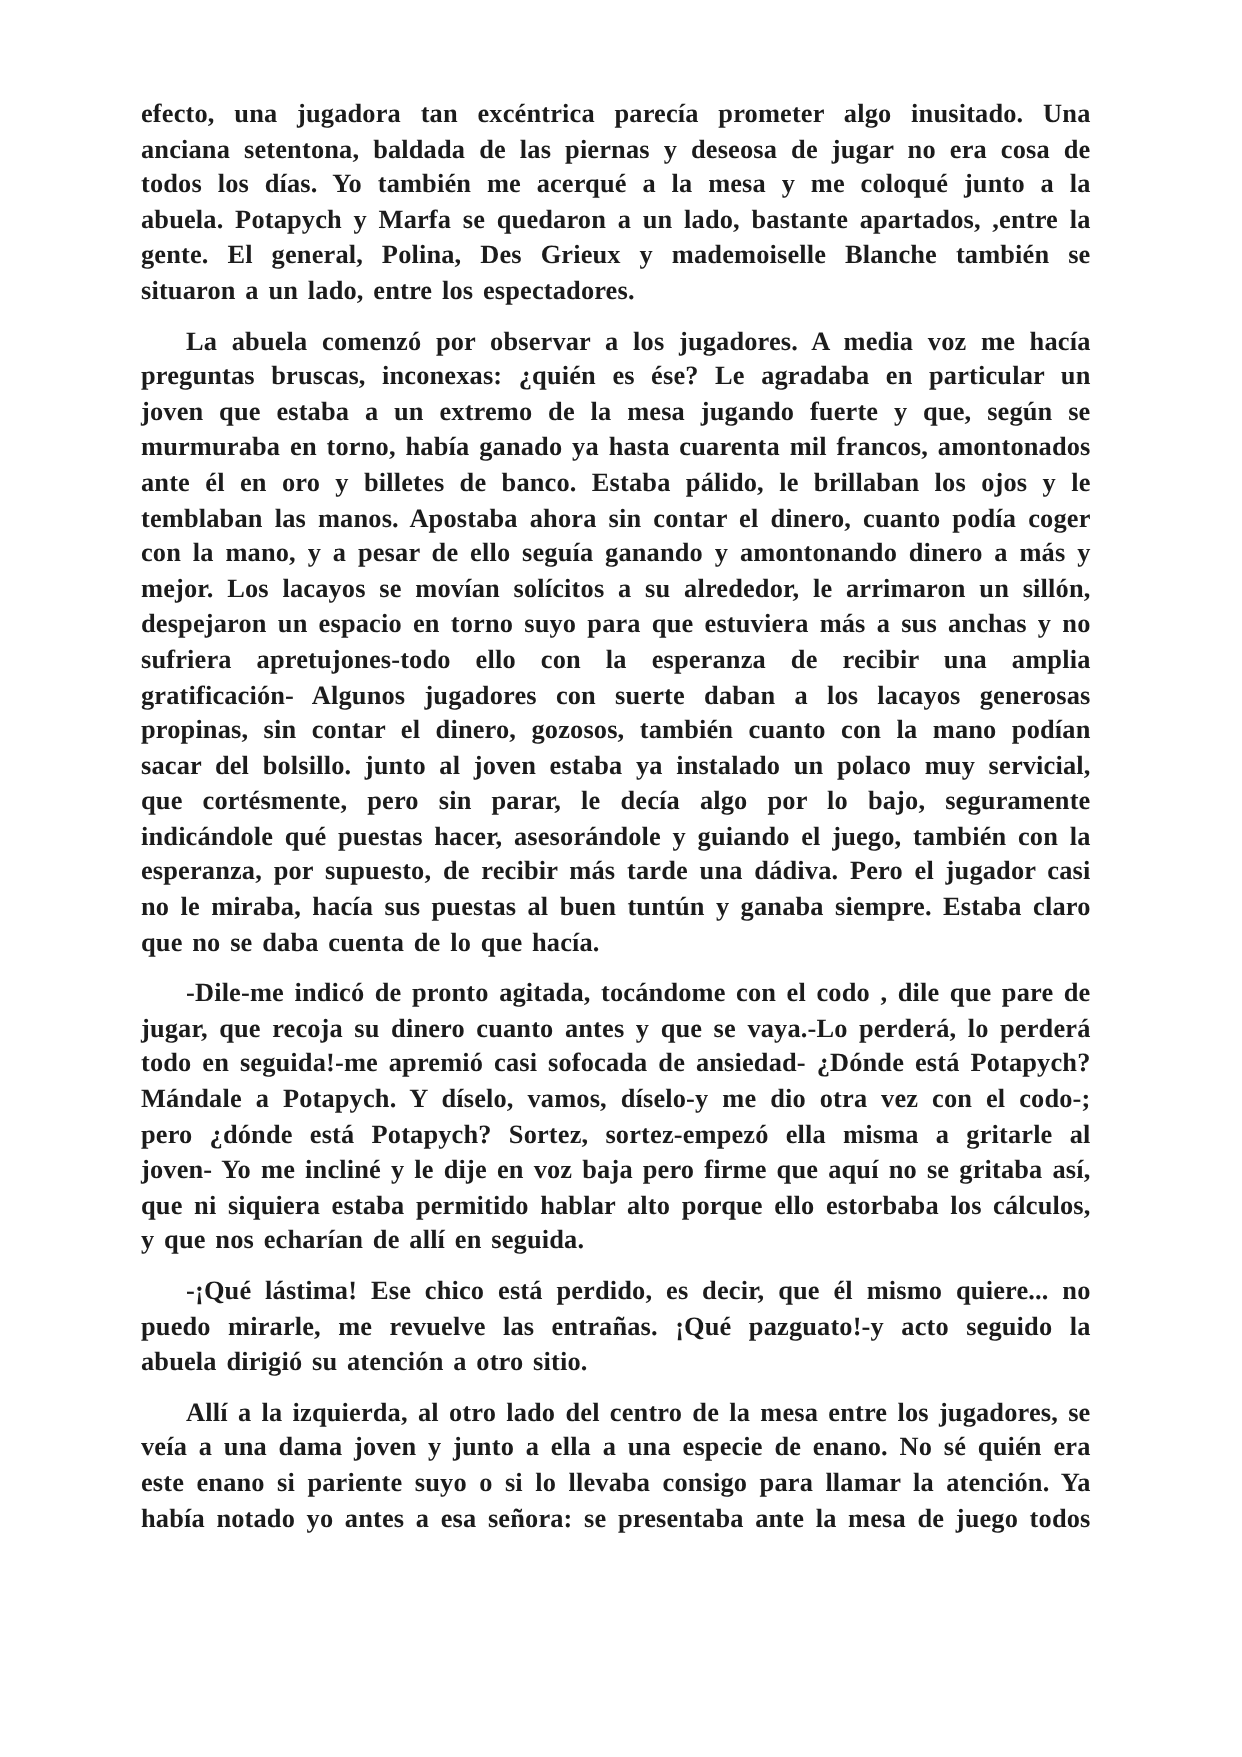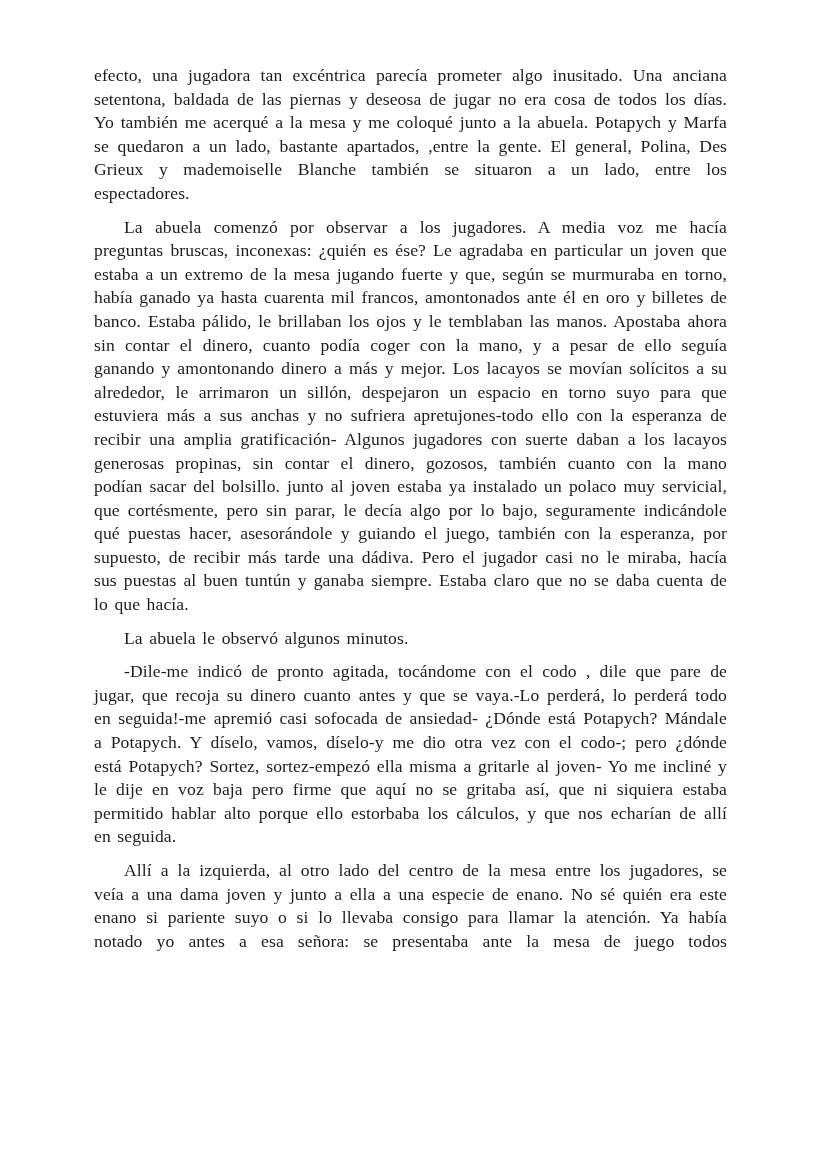--- a/index.html
+++ b/index.html
@@ -18,36 +18,37 @@
     left: 94px;
     top: 64px;
     width: 633px;
     font-family: "Liberation Serif", "DejaVu Serif", serif;
     font-size: 17.6px;
     line-height: 23.6px;
     color: #1c1c1c;
     text-align: justify;
     word-spacing: 2px;
     letter-spacing: 0.1px;
+    font-weight: bold;
   }
   .para {
     margin: 0 0 10px 0;
     text-indent: 30px;
     padding: 0;
   }
   .para.no-indent {
     text-indent: 0;
   }
   .para.cut-justified {
     text-align-last: justify;
     margin-bottom: 12px;
   }
 </style>
 </head>
 <body>
 
 <div class="page">
   <p class="para no-indent">efecto, una jugadora tan excéntrica parecía prometer algo inusitado. Una anciana setentona, baldada de las piernas y deseosa de jugar no era cosa de todos los días. Yo también me acerqué a la mesa y me coloqué junto a la abuela. Potapych y Marfa se quedaron a un lado, bastante apartados, ,entre la gente. El general, Polina, Des Grieux y mademoiselle Blanche también se situaron a un lado, entre los espectadores.</p>
   <p class="para">La abuela comenzó por observar a los jugadores. A media voz me hacía preguntas bruscas, inconexas: ¿quién es ése? Le agradaba en particular un joven que estaba a un extremo de la mesa jugando fuerte y que, según se murmuraba en torno, había ganado ya hasta cuarenta mil francos, amontonados ante él en oro y billetes de banco. Estaba pálido, le brillaban los ojos y le temblaban las manos. Apostaba ahora sin contar el dinero, cuanto podía coger con la mano, y a pesar de ello seguía ganando y amontonando dinero a más y mejor. Los lacayos se movían solícitos a su alrededor, le arrimaron un sillón, despejaron un espacio en torno suyo para que estuviera más a sus anchas y no sufriera apretujones-todo ello con la esperanza de recibir una amplia gratificación- Algunos jugadores con suerte daban a los lacayos generosas propinas, sin contar el dinero, gozosos, también cuanto con la mano podían sacar del bolsillo. junto al joven estaba ya instalado un polaco muy servicial, que cortésmente, pero sin parar, le decía algo por lo bajo, seguramente indicándole qué puestas hacer, asesorándole y guiando el juego, también con la esperanza, por supuesto, de recibir más tarde una dádiva. Pero el jugador casi no le miraba, hacía sus puestas al buen tuntún y ganaba siempre. Estaba claro que no se daba cuenta de lo que hacía.</p>
-  <p class="para">La abuela le observó algunos minutos.</p>
   <p class="para">-Dile-me indicó de pronto agitada, tocándome con el codo , dile que pare de jugar, que recoja su dinero cuanto antes y que se vaya.-Lo perderá, lo perderá todo en seguida!-me apremió casi sofocada de ansiedad- ¿Dónde está Potapych? Mándale a Potapych. Y díselo, vamos, díselo-y me dio otra vez con el codo-; pero ¿dónde está Potapych? Sortez, sortez-empezó ella misma a gritarle al joven- Yo me incliné y le dije en voz baja pero firme que aquí no se gritaba así, que ni siquiera estaba permitido hablar alto porque ello estorbaba los cálculos, y que nos echarían de allí en seguida.</p>
+  <p class="para">-¡Qué lástima! Ese chico está perdido, es decir, que él mismo quiere... no puedo mirarle, me revuelve las entrañas. ¡Qué pazguato!-y acto seguido la abuela dirigió su atención a otro sitio.</p>
   <p class="para cut-justified">Allí a la izquierda, al otro lado del centro de la mesa entre los jugadores, se veía a una dama joven y junto a ella a una especie de enano. No sé quién era este enano si pariente suyo o si lo llevaba consigo para llamar la atención. Ya había notado yo antes a esa señora: se presentaba ante la mesa de juego todos</p>
 </div>
 
 </body></html>

